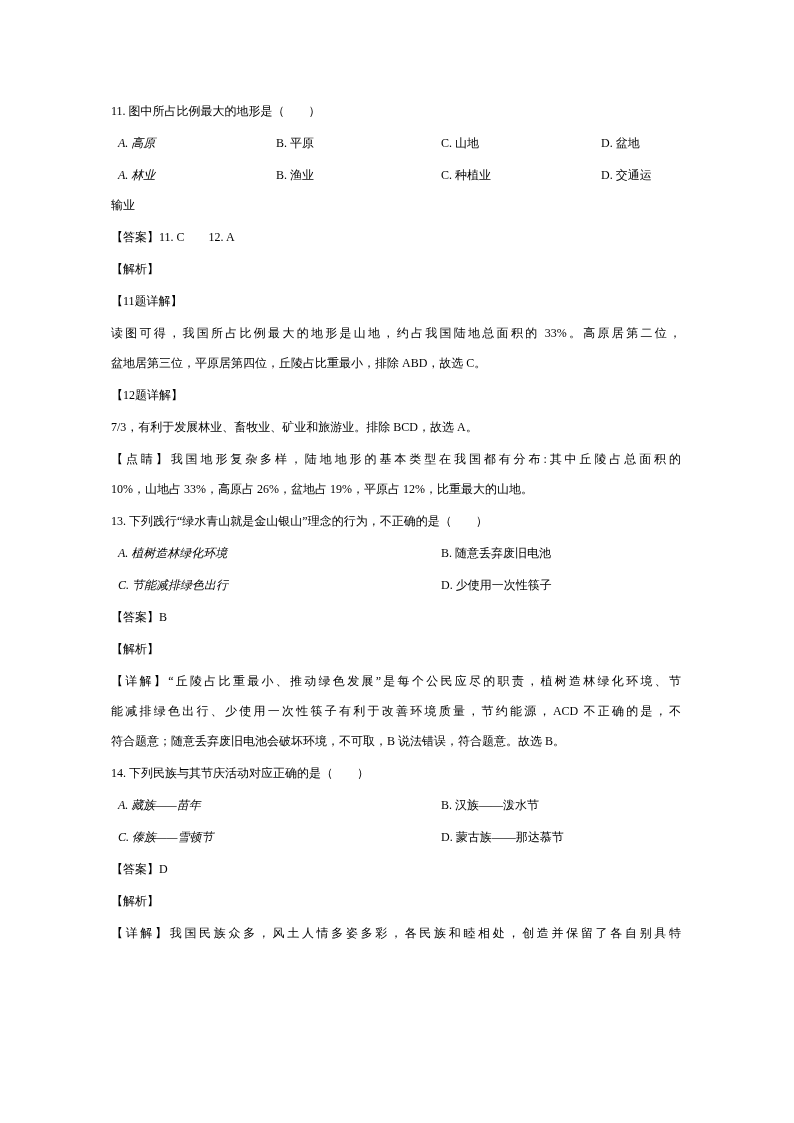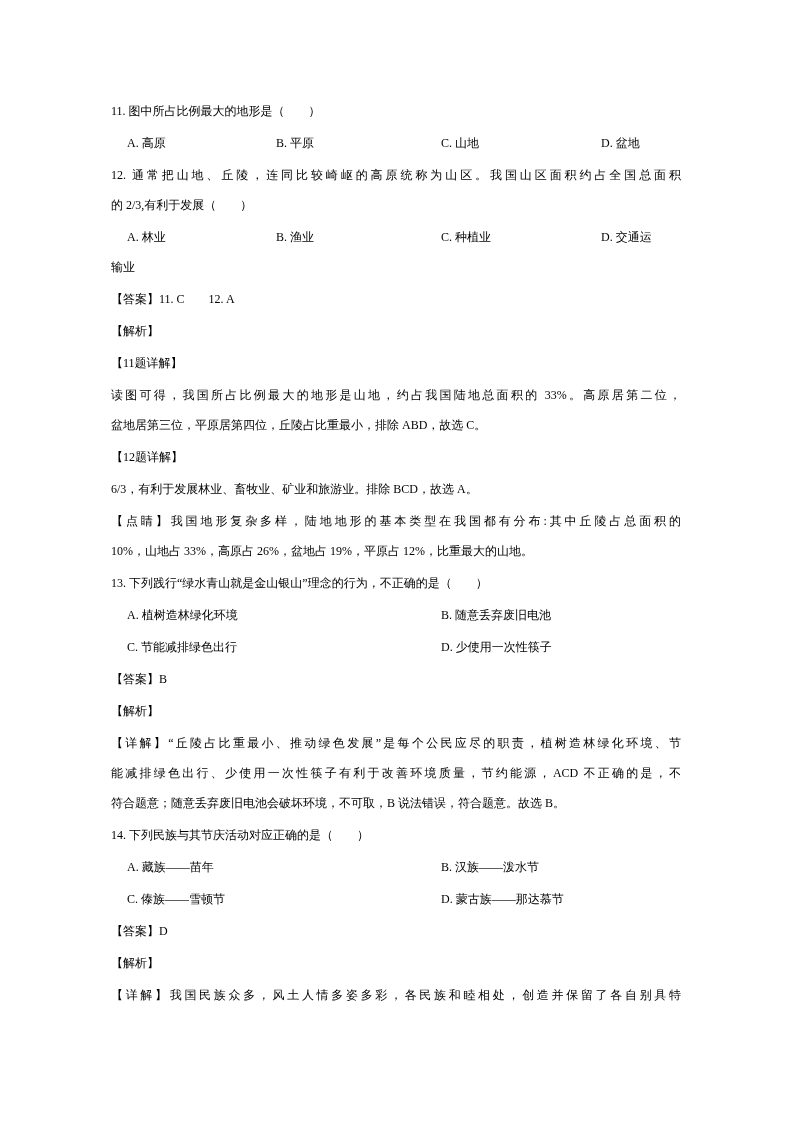--- a/index.html
+++ b/index.html
@@ -33,21 +33,21 @@
   .optrow {
     position: relative;
     height: 30px;
   }
   .opt {
     position: absolute;
     top: 0;
     line-height: 30px;
     white-space: nowrap;
   }
-  .o0 { left: 16px; }
+  .o0 { left: 7px; font-style: italic; }
   .o1 { left: 165px; }
   .o2 { left: 330px; }
   .o3 { left: 490px; }
 </style>
 </head>
 <body>
 
 <div class="page">
   <div class="content">
 
@@ -57,24 +57,20 @@
 
     <div class="block">
       <div class="line optrow">
         <span class="opt o0">A. 高原</span>
         <span class="opt o1">B. 平原</span>
         <span class="opt o2">C. 山地</span>
         <span class="opt o3">D. 盆地</span>
       </div>
     </div>
 
-    <div class="block">
-      <div class="line fill">12. 通常把山地、丘陵，连同比较崎岖的高原统称为山区。我国山区面积约占全国总面积</div>
-      <div class="line">的 2/3,有利于发展（　　）</div>
-    </div>
 
     <div class="block">
       <div class="line optrow">
         <span class="opt o0">A. 林业</span>
         <span class="opt o1">B. 渔业</span>
         <span class="opt o2">C. 种植业</span>
         <span class="opt o3">D. 交通运</span>
       </div>
       <div class="line">输业</div>
     </div>
@@ -94,21 +90,21 @@
     <div class="block">
       <div class="line fill">读图可得，我国所占比例最大的地形是山地，约占我国陆地总面积的 33%。高原居第二位，</div>
       <div class="line">盆地居第三位，平原居第四位，丘陵占比重最小，排除 ABD，故选 C。</div>
     </div>
 
     <div class="block">
       <div class="line">【12题详解】</div>
     </div>
 
     <div class="block">
-      <div class="line">6/3，有利于发展林业、畜牧业、矿业和旅游业。排除 BCD，故选 A。</div>
+      <div class="line">7/3，有利于发展林业、畜牧业、矿业和旅游业。排除 BCD，故选 A。</div>
     </div>
 
     <div class="block">
       <div class="line fill">【点睛】我国地形复杂多样，陆地地形的基本类型在我国都有分布:其中丘陵占总面积的</div>
       <div class="line">10%，山地占 33%，高原占 26%，盆地占 19%，平原占 12%，比重最大的山地。</div>
     </div>
 
     <div class="block">
       <div class="line">13. 下列践行“绿水青山就是金山银山”理念的行为，不正确的是（　　）</div>
     </div>

